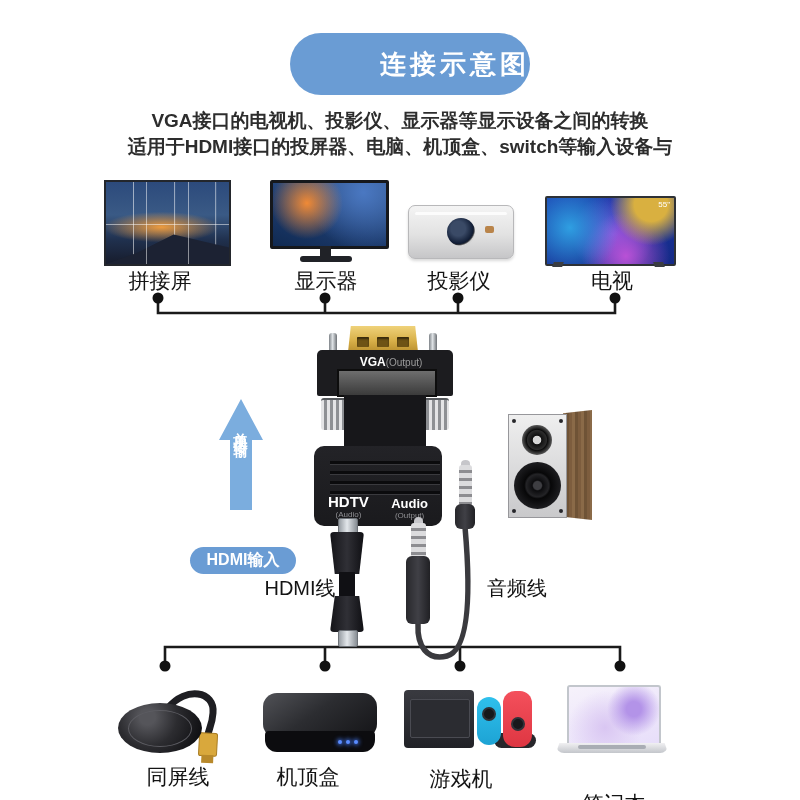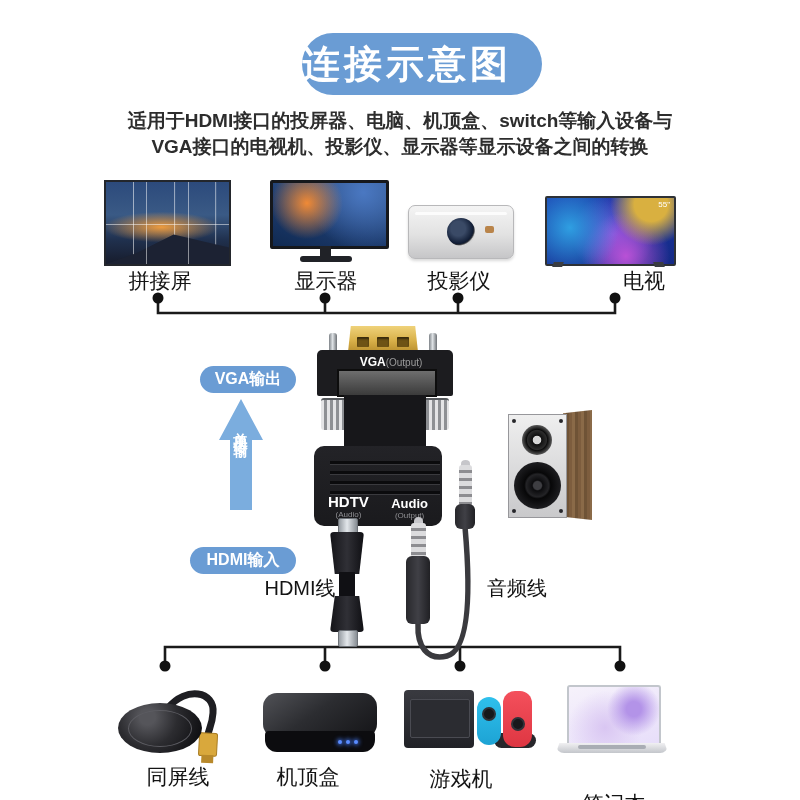--- a/index.html
+++ b/index.html
@@ -1,21 +1,21 @@
 <!DOCTYPE html>
 <html><head>
 <meta charset="utf-8">
 <style>
   html,body{margin:0;padding:0;background:#fff;}
   #canvas{position:relative;width:800px;height:800px;background:#fff;overflow:hidden;
           font-family:"Liberation Sans","DejaVu Sans",sans-serif;color:#1b1b1b;}
   .abs{position:absolute;}
   
-  .title-pill{left:302px;top:33px;width:240px;height:62px;background:#6A9CD4;border-radius:31px;
-              display:flex;align-items:center;justify-content:flex-start;color:#fff;font-size:38px;
+  .title-pill{left:290px;top:33px;width:240px;height:62px;background:#6A9CD4;border-radius:31px;
+              display:flex;align-items:center;justify-content:flex-end;color:#fff;font-size:26px;
               font-weight:bold;letter-spacing:4px;}
   .subtitle{left:0;top:108px;width:800px;text-align:center;font-size:19px;line-height:26px;
             color:#2d2d2d;font-weight:bold;}
   
   .dev-label{font-size:21px;color:#141414;transform:translateX(-50%);white-space:nowrap;}
   .cable-label{font-size:20px;color:#141414;transform:translateX(-50%);white-space:nowrap;}
   
   .pill{background:#6A9CD4;color:#fff;font-weight:bold;display:flex;align-items:center;
         justify-content:center;border-radius:15px;font-size:16px;}
   .arrow-text{left:232px;top:421px;width:18px;height:92px;writing-mode:vertical-rl;
@@ -164,22 +164,22 @@
     <g transform="rotate(3 208 745)">
       <rect x="199" y="733" width="18" height="23" rx="2" fill="#d9a83c" stroke="#a87c22"></rect>
       <rect x="202" y="755" width="12" height="8" fill="#b8892b"></rect>
     </g>
   </svg>
 
   <div class="abs title-pill">
     <span>连接示意图</span>
   </div>
   <div class="abs subtitle">
+    <div>VGA接口的电视机、投影仪、显示器等显示设备之间的转换</div>
     <div>适用于HDMI接口的投屏器、电脑、机顶盒、switch等输入设备与</div>
-    <div>VGA接口的电视机、投影仪、显示器等显示设备之间的转换</div>
   </div>
 
   <div class="abs vwall">
     <div class="mountain"></div>
     <div class="grid"></div>
   </div>
   <div class="abs monitor-screen"></div>
   <div class="abs monitor-neck"></div>
   <div class="abs monitor-base"></div>
   <div class="abs projector">
@@ -189,25 +189,22 @@
   </div>
   <div class="abs tv">
     <span class="tv-badge">55"</span>
   </div>
   <div class="abs tv-foot" style="left:553px;top:262px;transform:skewX(-18deg);"></div>
   <div class="abs tv-foot" style="left:654px;top:262px;transform:skewX(18deg);"></div>
 
   <div class="abs dev-label" style="left:160px;top:267px;">拼接屏</div>
   <div class="abs dev-label" style="left:326px;top:267px;">显示器</div>
   <div class="abs dev-label" style="left:459px;top:267px;">投影仪</div>
-  <div class="abs dev-label" style="left:644px;top:267px;">电视</div>
-
-  <div class="abs pill vga-pill">
-    <span>VGA输出</span>
-  </div>
+  <div class="abs dev-label" style="left:612px;top:267px;">电视</div>
+
   <div class="abs arrow-text">单项传输</div>
   <div class="abs pill hdmi-pill">
     <span>HDMI输入</span>
   </div>
 
   <div class="abs gold-conn">
     <span class="gold-slot" style="left:9px;"></span>
     <span class="gold-slot" style="left:29px;"></span>
     <span class="gold-slot" style="left:49px;"></span>
   </div>

